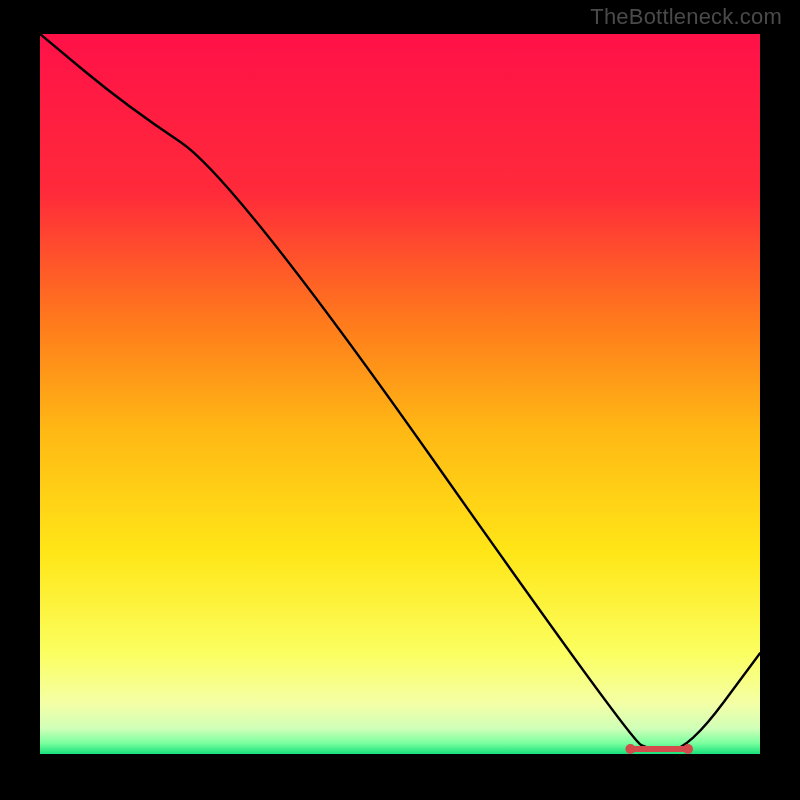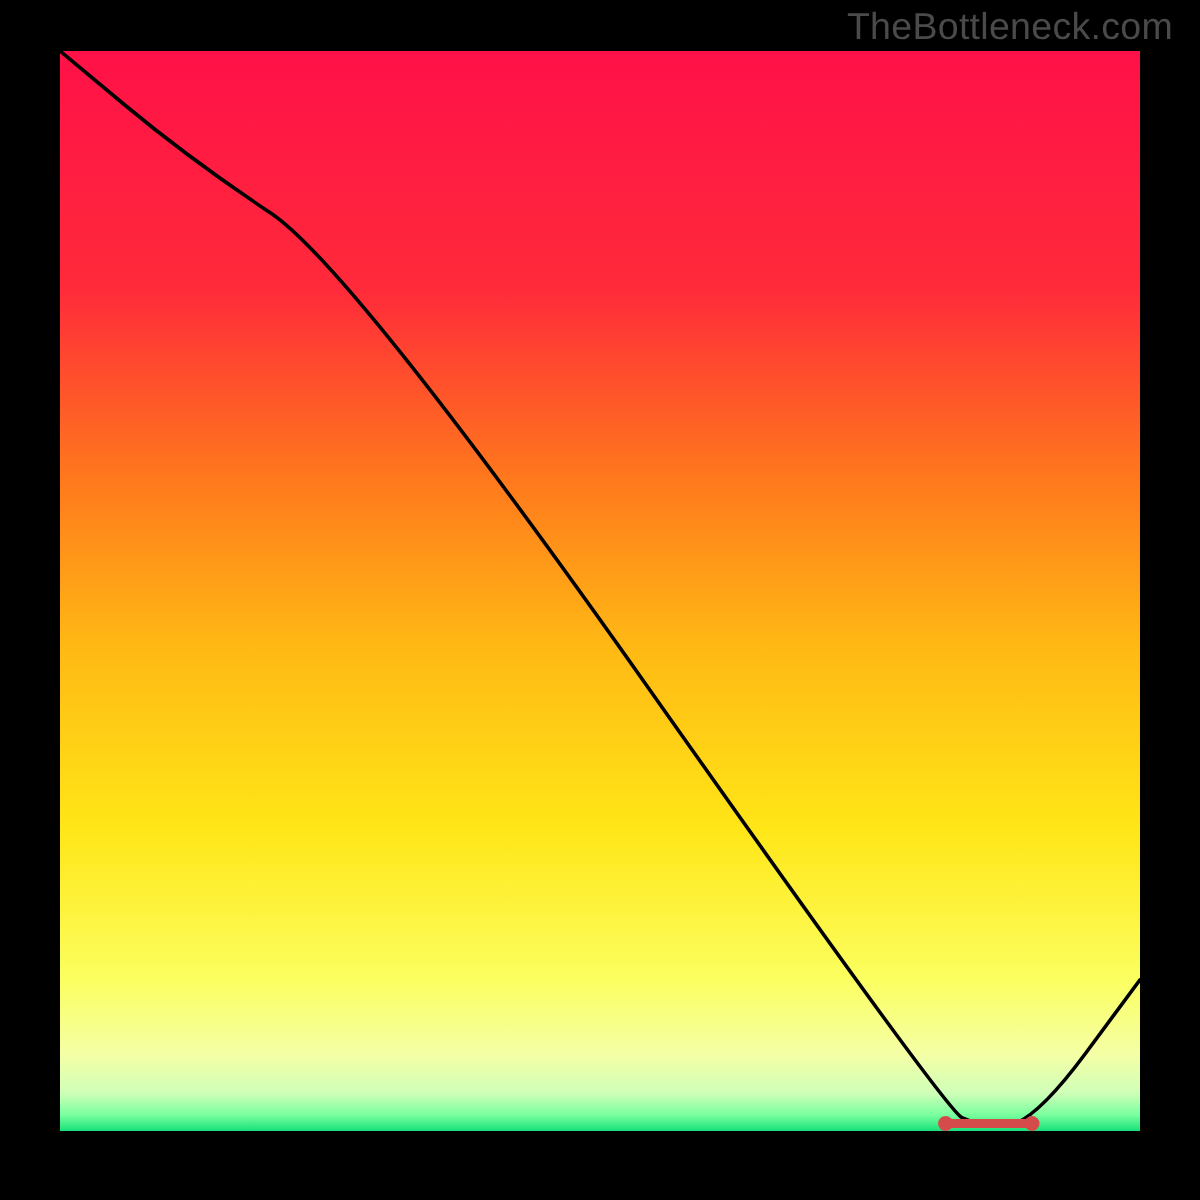--- a/index.html
+++ b/index.html
@@ -14,21 +14,21 @@
   .frame {
     position: relative;
     width: 800px;
     height: 800px;
     background: #000;
   }
   .watermark {
     position: absolute;
     top: 4px;
     right: 18px;
-    font-size: 25px;
+    font-size: 22px;
     color: #4a4a4a;
     font-weight: 400;
     letter-spacing: 0.2px;
     margin-left: 35px;
   }
   .plot {
     position: absolute;
     left: 40px;
     top: 34px;
     width: 720px;

